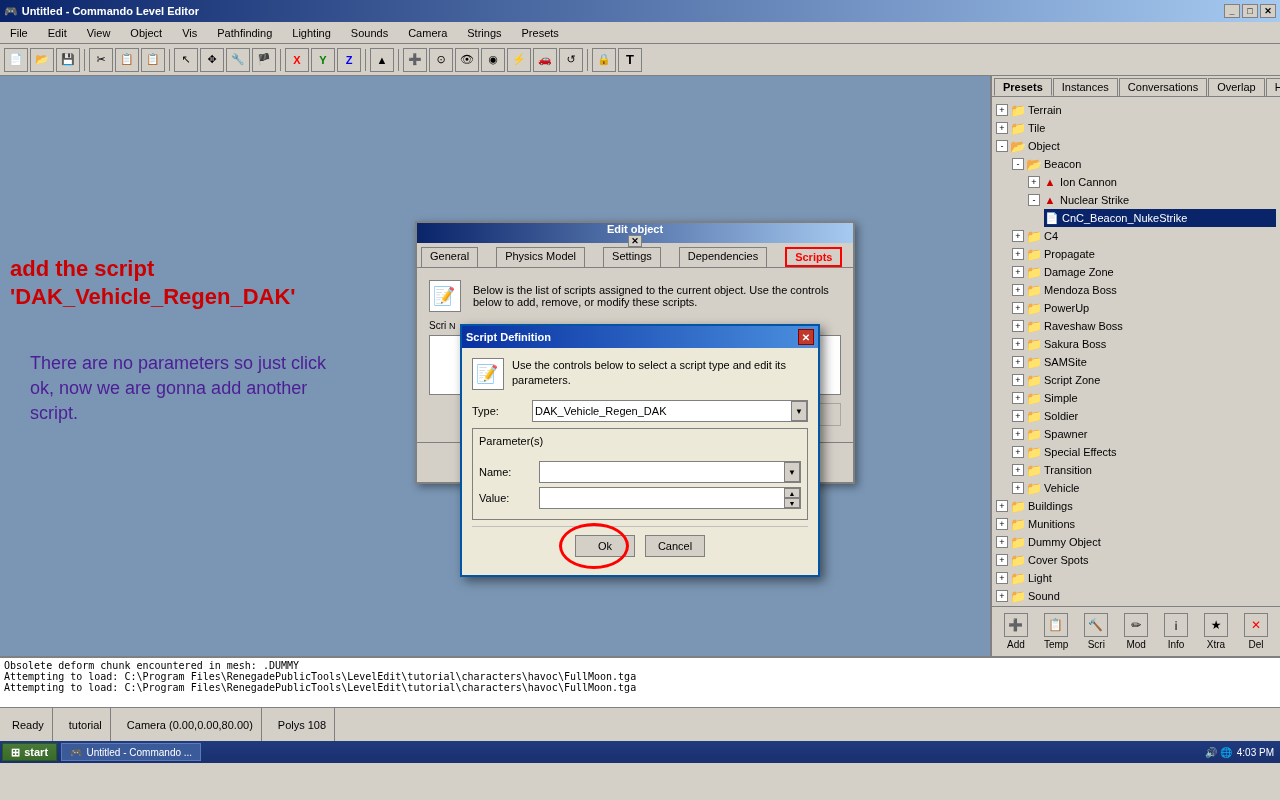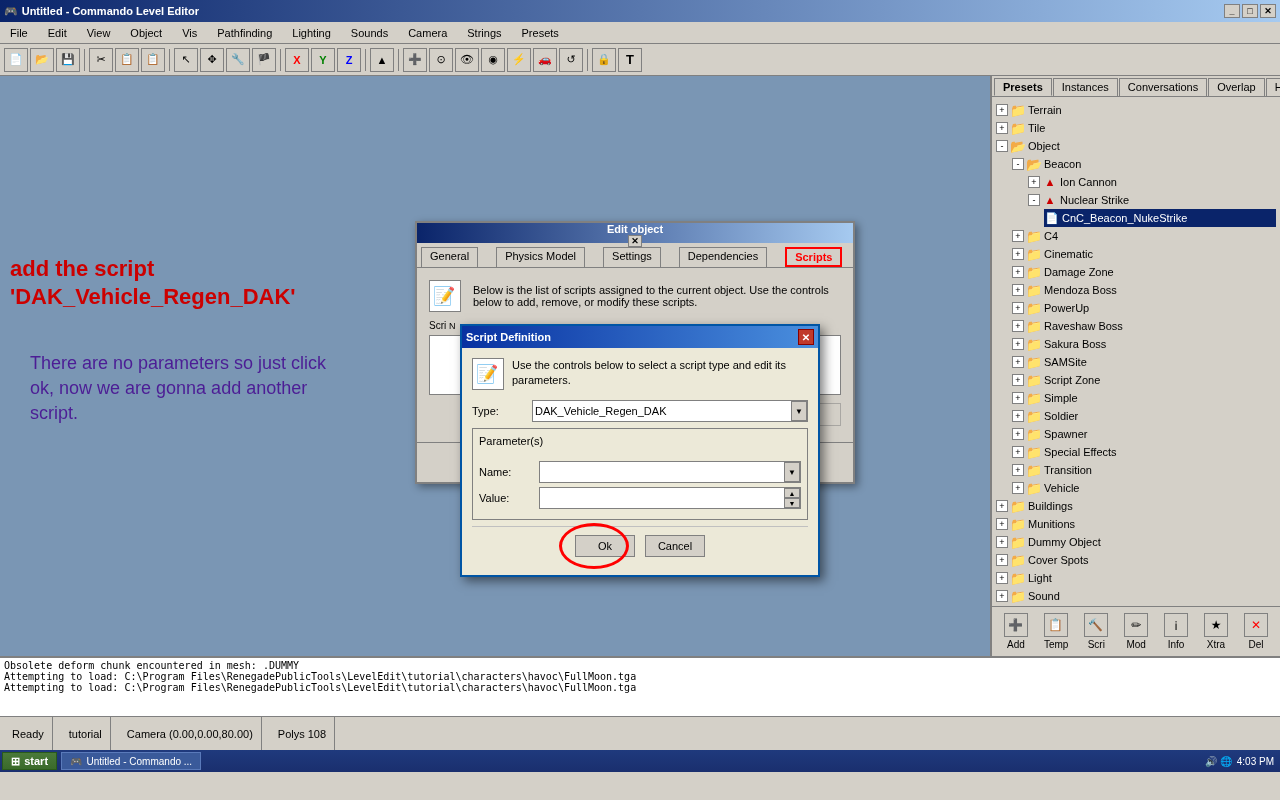--- a/index.html
+++ b/index.html
@@ -92,21 +92,21 @@
       display: flex; flex-direction: column; align-items: center; gap: 2px;
       cursor: pointer; padding: 2px 4px; font-size: 10px;
     }
     .action-btn-icon {
       width: 24px; height: 24px; background: #d4d0c8; border: 1px solid #808080;
       display: flex; align-items: center; justify-content: center; font-size: 12px;
     }
 
     
     #logarea {
-      height: 60px; background: white; border-top: 2px solid #808080;
+      height: 51px; background: white; border-top: 2px solid #808080;
       overflow-y: auto; padding: 2px 4px; font-size: 10px; font-family: monospace;
     }
 
     
     #statusbar {
       height: 34px; background: #d4d0c8; border-top: 1px solid #808080;
       display: flex; align-items: center; padding: 0 4px; gap: 8px;
     }
     .status-pane {
       border-right: 1px solid #808080; padding: 0 8px; height: 100%;
@@ -430,21 +430,21 @@
         </div>
 
         <div class="tree-node">
           <span class="tree-expand">+</span>
           <span class="tree-icon folder-icon">📁</span>
           <span class="tree-label">C4</span>
         </div>
         <div class="tree-node">
           <span class="tree-expand">+</span>
           <span class="tree-icon folder-icon">📁</span>
-          <span class="tree-label">Cinematic</span>
+          <span class="tree-label">Propagate</span>
         </div>
         <div class="tree-node">
           <span class="tree-expand">+</span>
           <span class="tree-icon folder-icon">📁</span>
           <span class="tree-label">Damage Zone</span>
         </div>
         <div class="tree-node">
           <span class="tree-expand">+</span>
           <span class="tree-icon folder-icon">📁</span>
           <span class="tree-label">Mendoza Boss</span>

